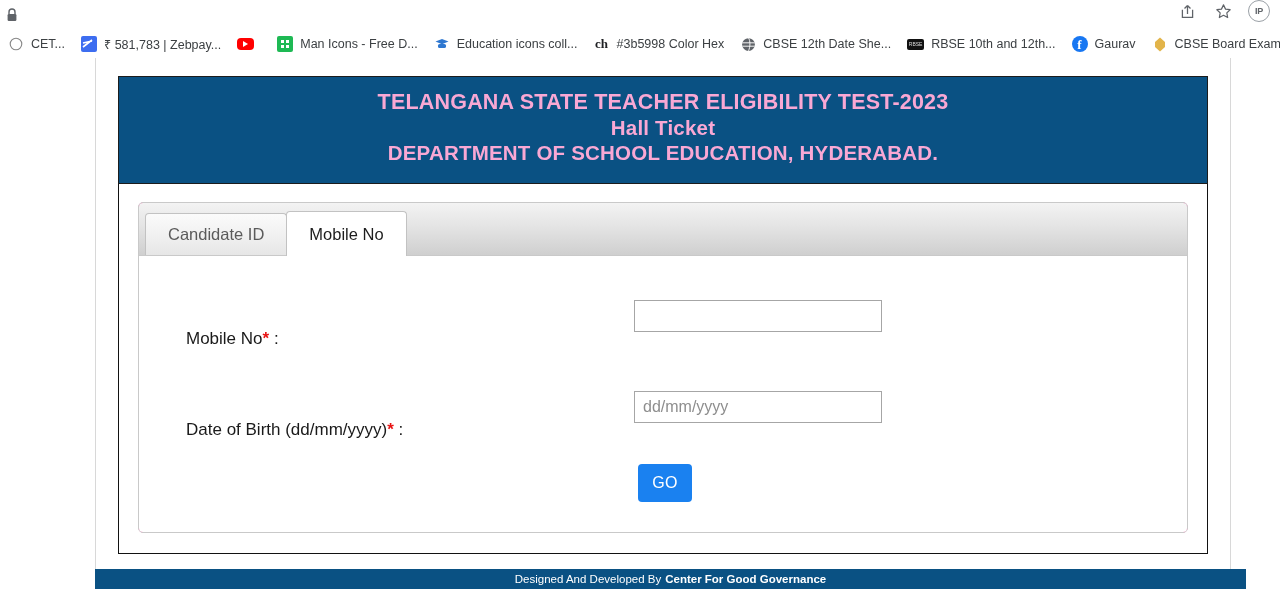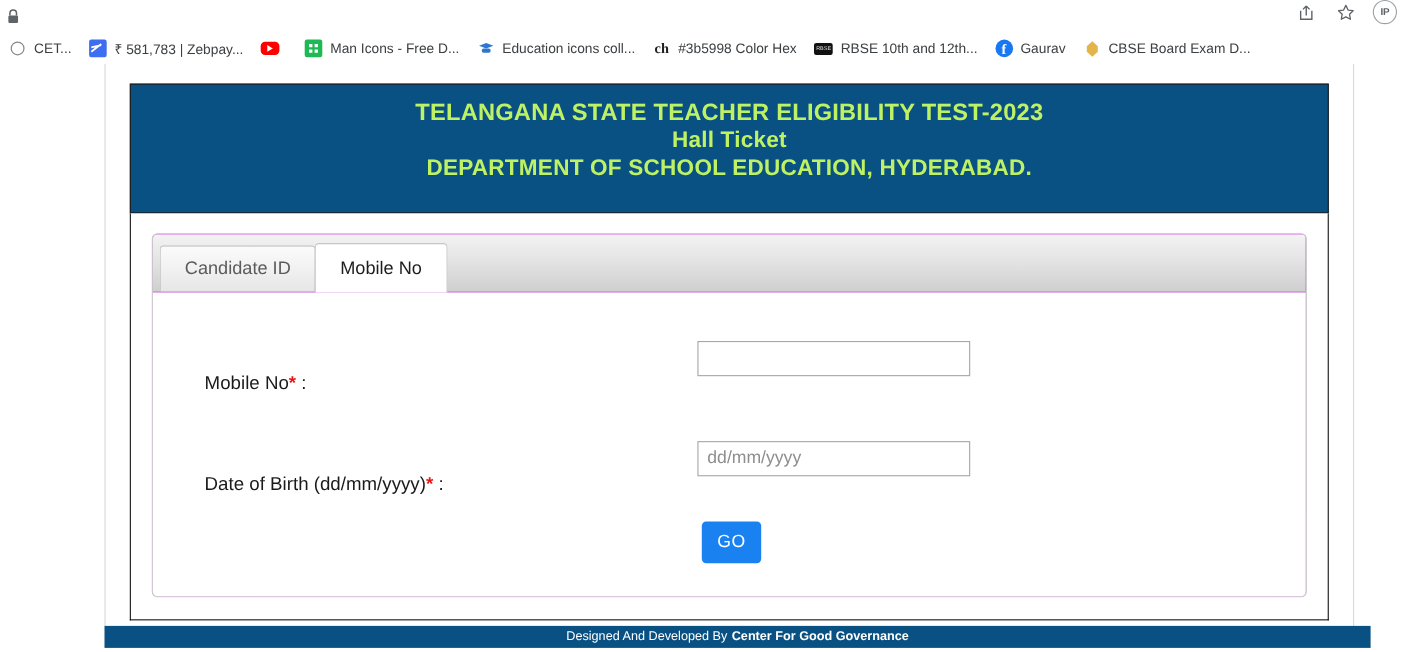--- a/index.html
+++ b/index.html
@@ -135,23 +135,23 @@
   }
 
   .page-inner {
     padding: 18px 22px 0 22px;
   }
 
   
   .banner {
     background: #0a5183;
     border: 1px solid #1c1c1c;
-    color: #bef264;
+    color: #f9a8d4;
     text-align: center;
-    padding: 12px 10px 28px 10px;
+    padding: 12px 10px 18px 10px;
     line-height: 1.22;
   }
   .banner-line {
     font-size: 21.5px;
     font-weight: bold;
     letter-spacing: 0.2px;
   }
   .banner-line.sub {
     font-size: 20.5px;
   }
@@ -161,21 +161,21 @@
     border: 1.5px solid #121212;
     border-top: none;
     background: #ffffff;
     padding: 18px 19px 20px 19px;
   }
 
   
   .tab-widget {
     border: 1px solid #c9c9c9;
     border-radius: 5px;
-    background: #d946ef;
+    background: #ec4899;
   }
   .tab-strip {
     background: linear-gradient(to bottom, #f3f3f3 0%, #e4e4e4 45%, #cfcfcf 100%);
     border-radius: 4px 4px 0 0;
     border-bottom: 1px solid #c9c9c9;
     height: 53px;
     display: flex;
     align-items: flex-end;
     padding-left: 6px;
     position: relative;
@@ -346,20 +346,29 @@
         </svg>
       </span>
       <span class="bookmark-label">Education icons coll...</span>
     </div>
 
     <div class="bookmark">
       <span class="bm-ico bm-ch">ch</span>
       <span class="bookmark-label">#3b5998 Color Hex</span>
     </div>
 
+    <div class="bookmark">
+      <span class="bm-ico bm-globe">
+        <svg width="15" height="15" viewBox="0 0 16 16">
+          <circle cx="8" cy="8" r="6.8" fill="#5f6368"></circle>
+          <path d="M8 1.2c2 2.3 2 9.3 0 13.6M1.5 6.2h13M1.5 9.8h13" stroke="#fff" stroke-width="1" fill="none"></path>
+        </svg>
+      </span>
+      <span class="bookmark-label">CBSE 12th Date She...</span>
+    </div>
 
     <div class="bookmark">
       <span class="bm-ico bm-dark">RBSE</span>
       <span class="bookmark-label">RBSE 10th and 12th...</span>
     </div>
 
     <div class="bookmark">
       <span class="bm-ico bm-fb">f</span>
       <span class="bookmark-label">Gaurav</span>
     </div>

